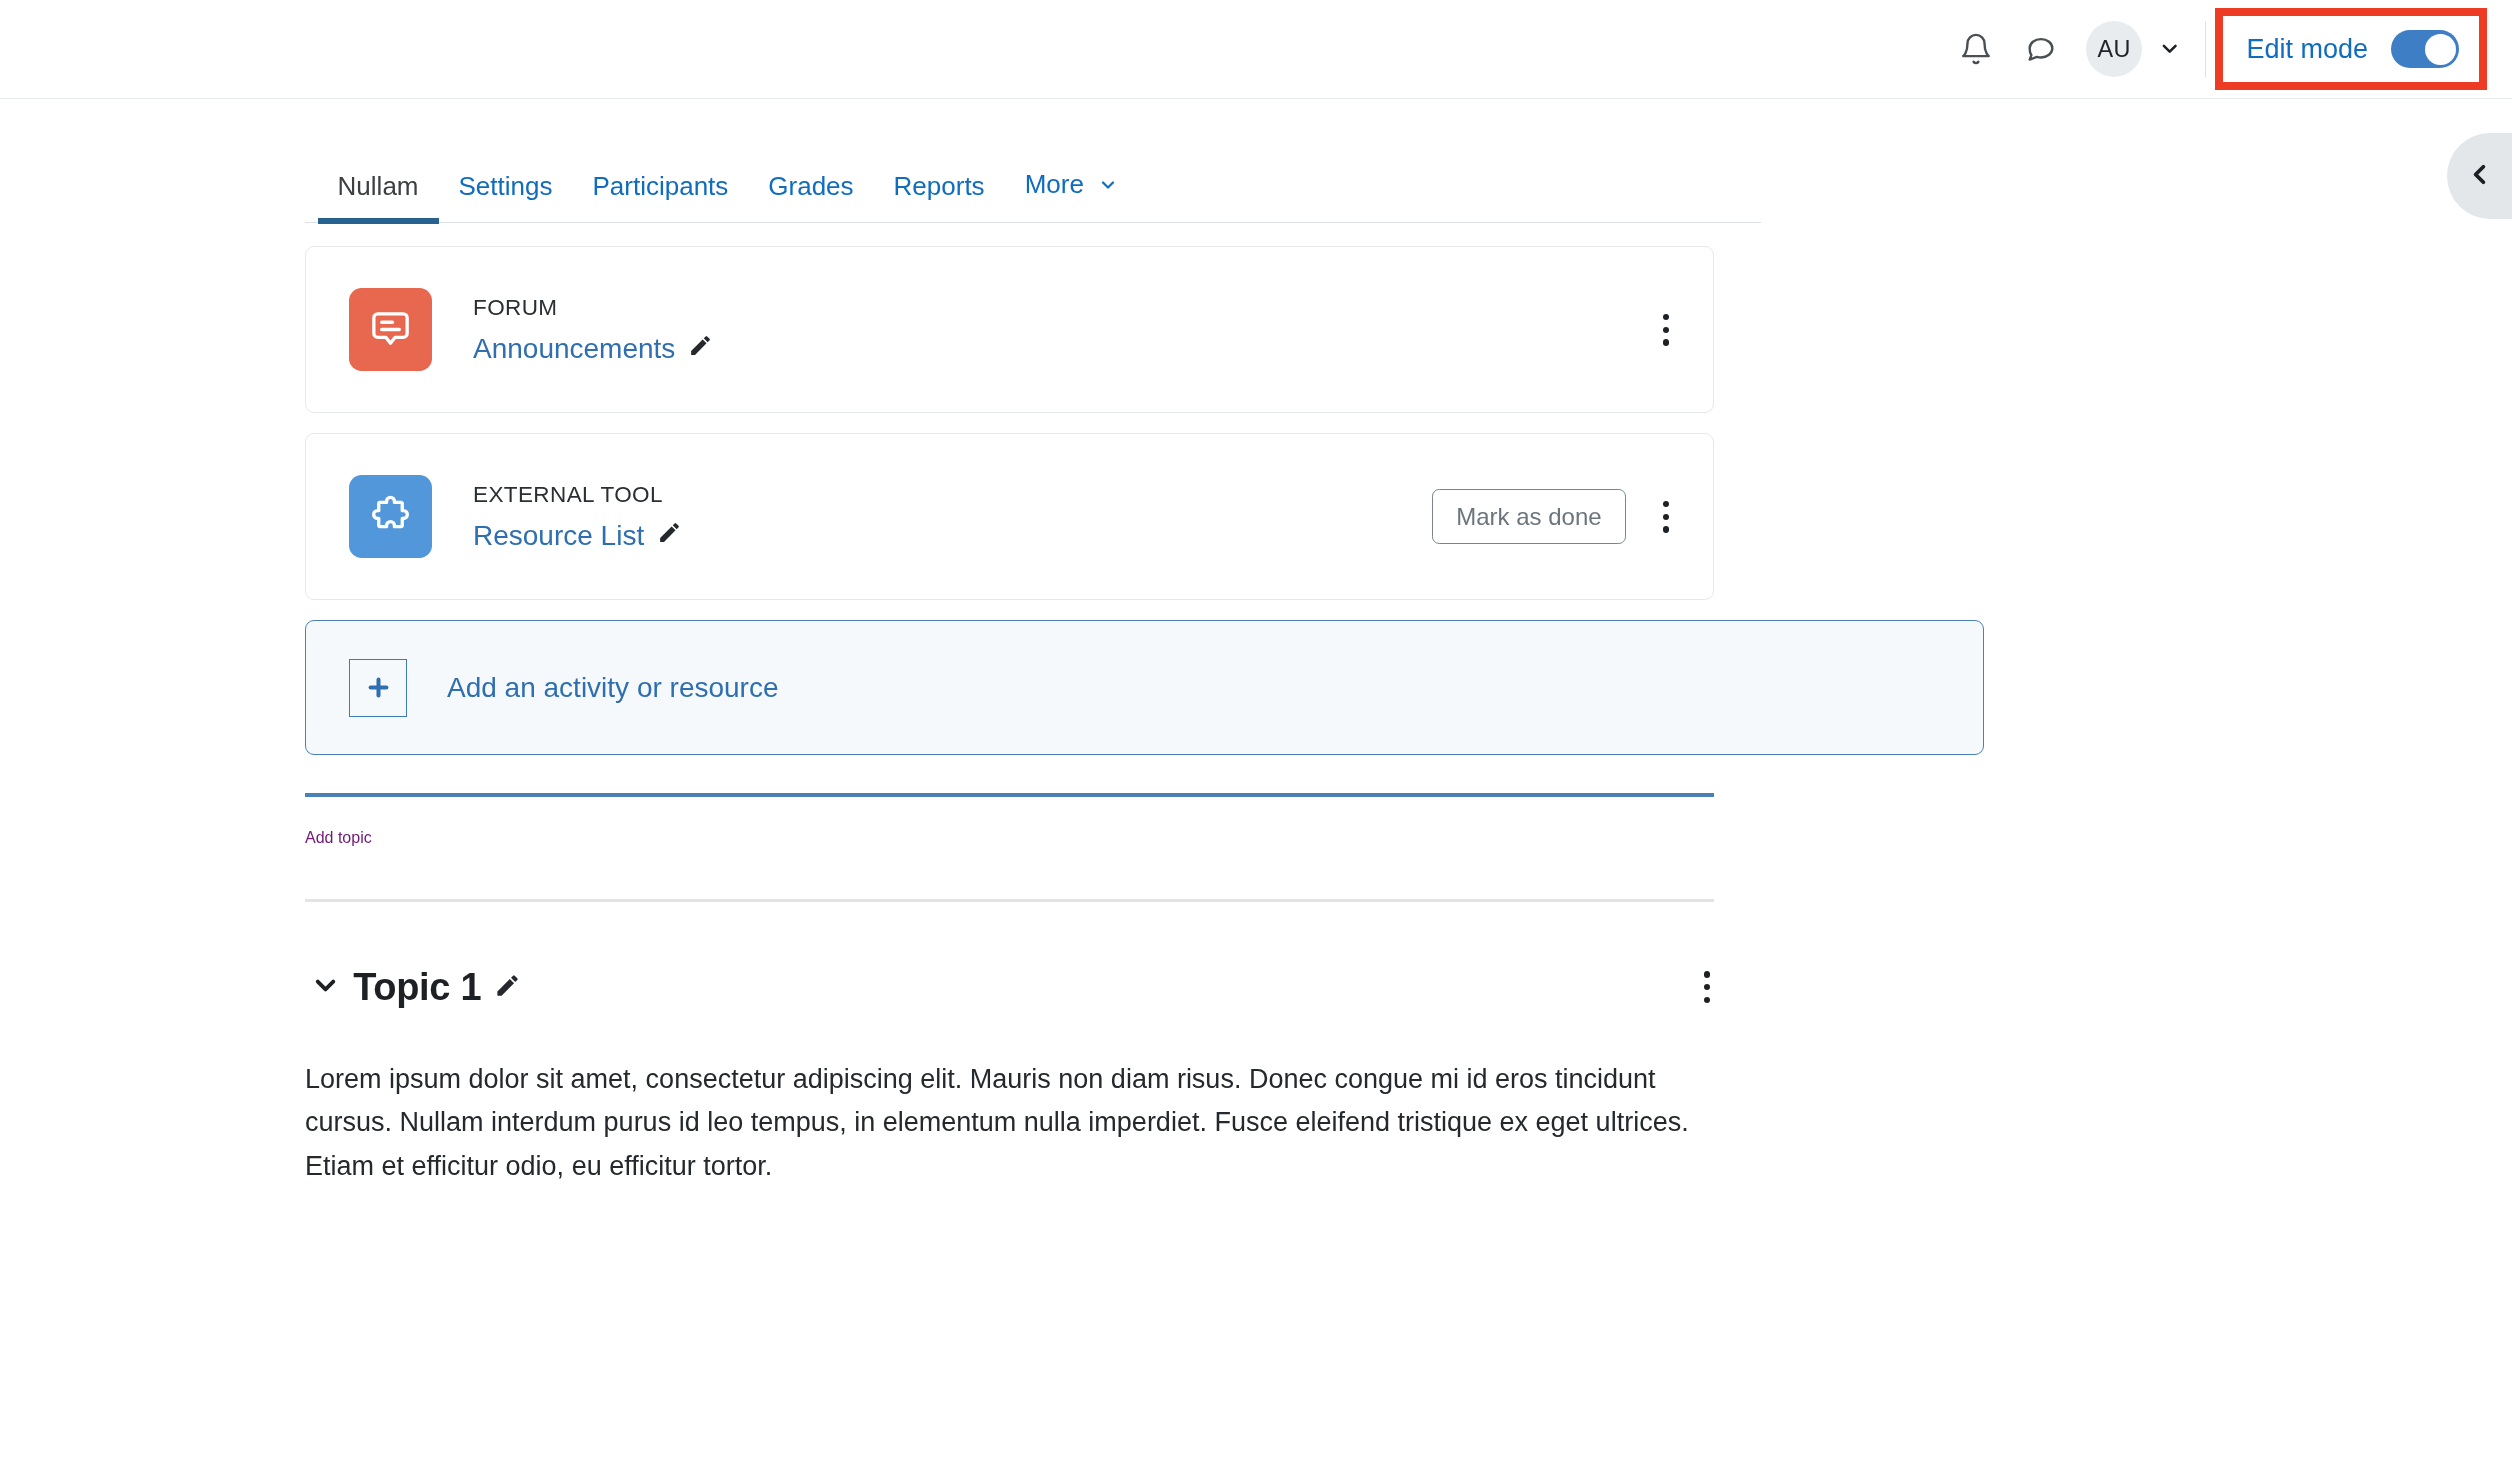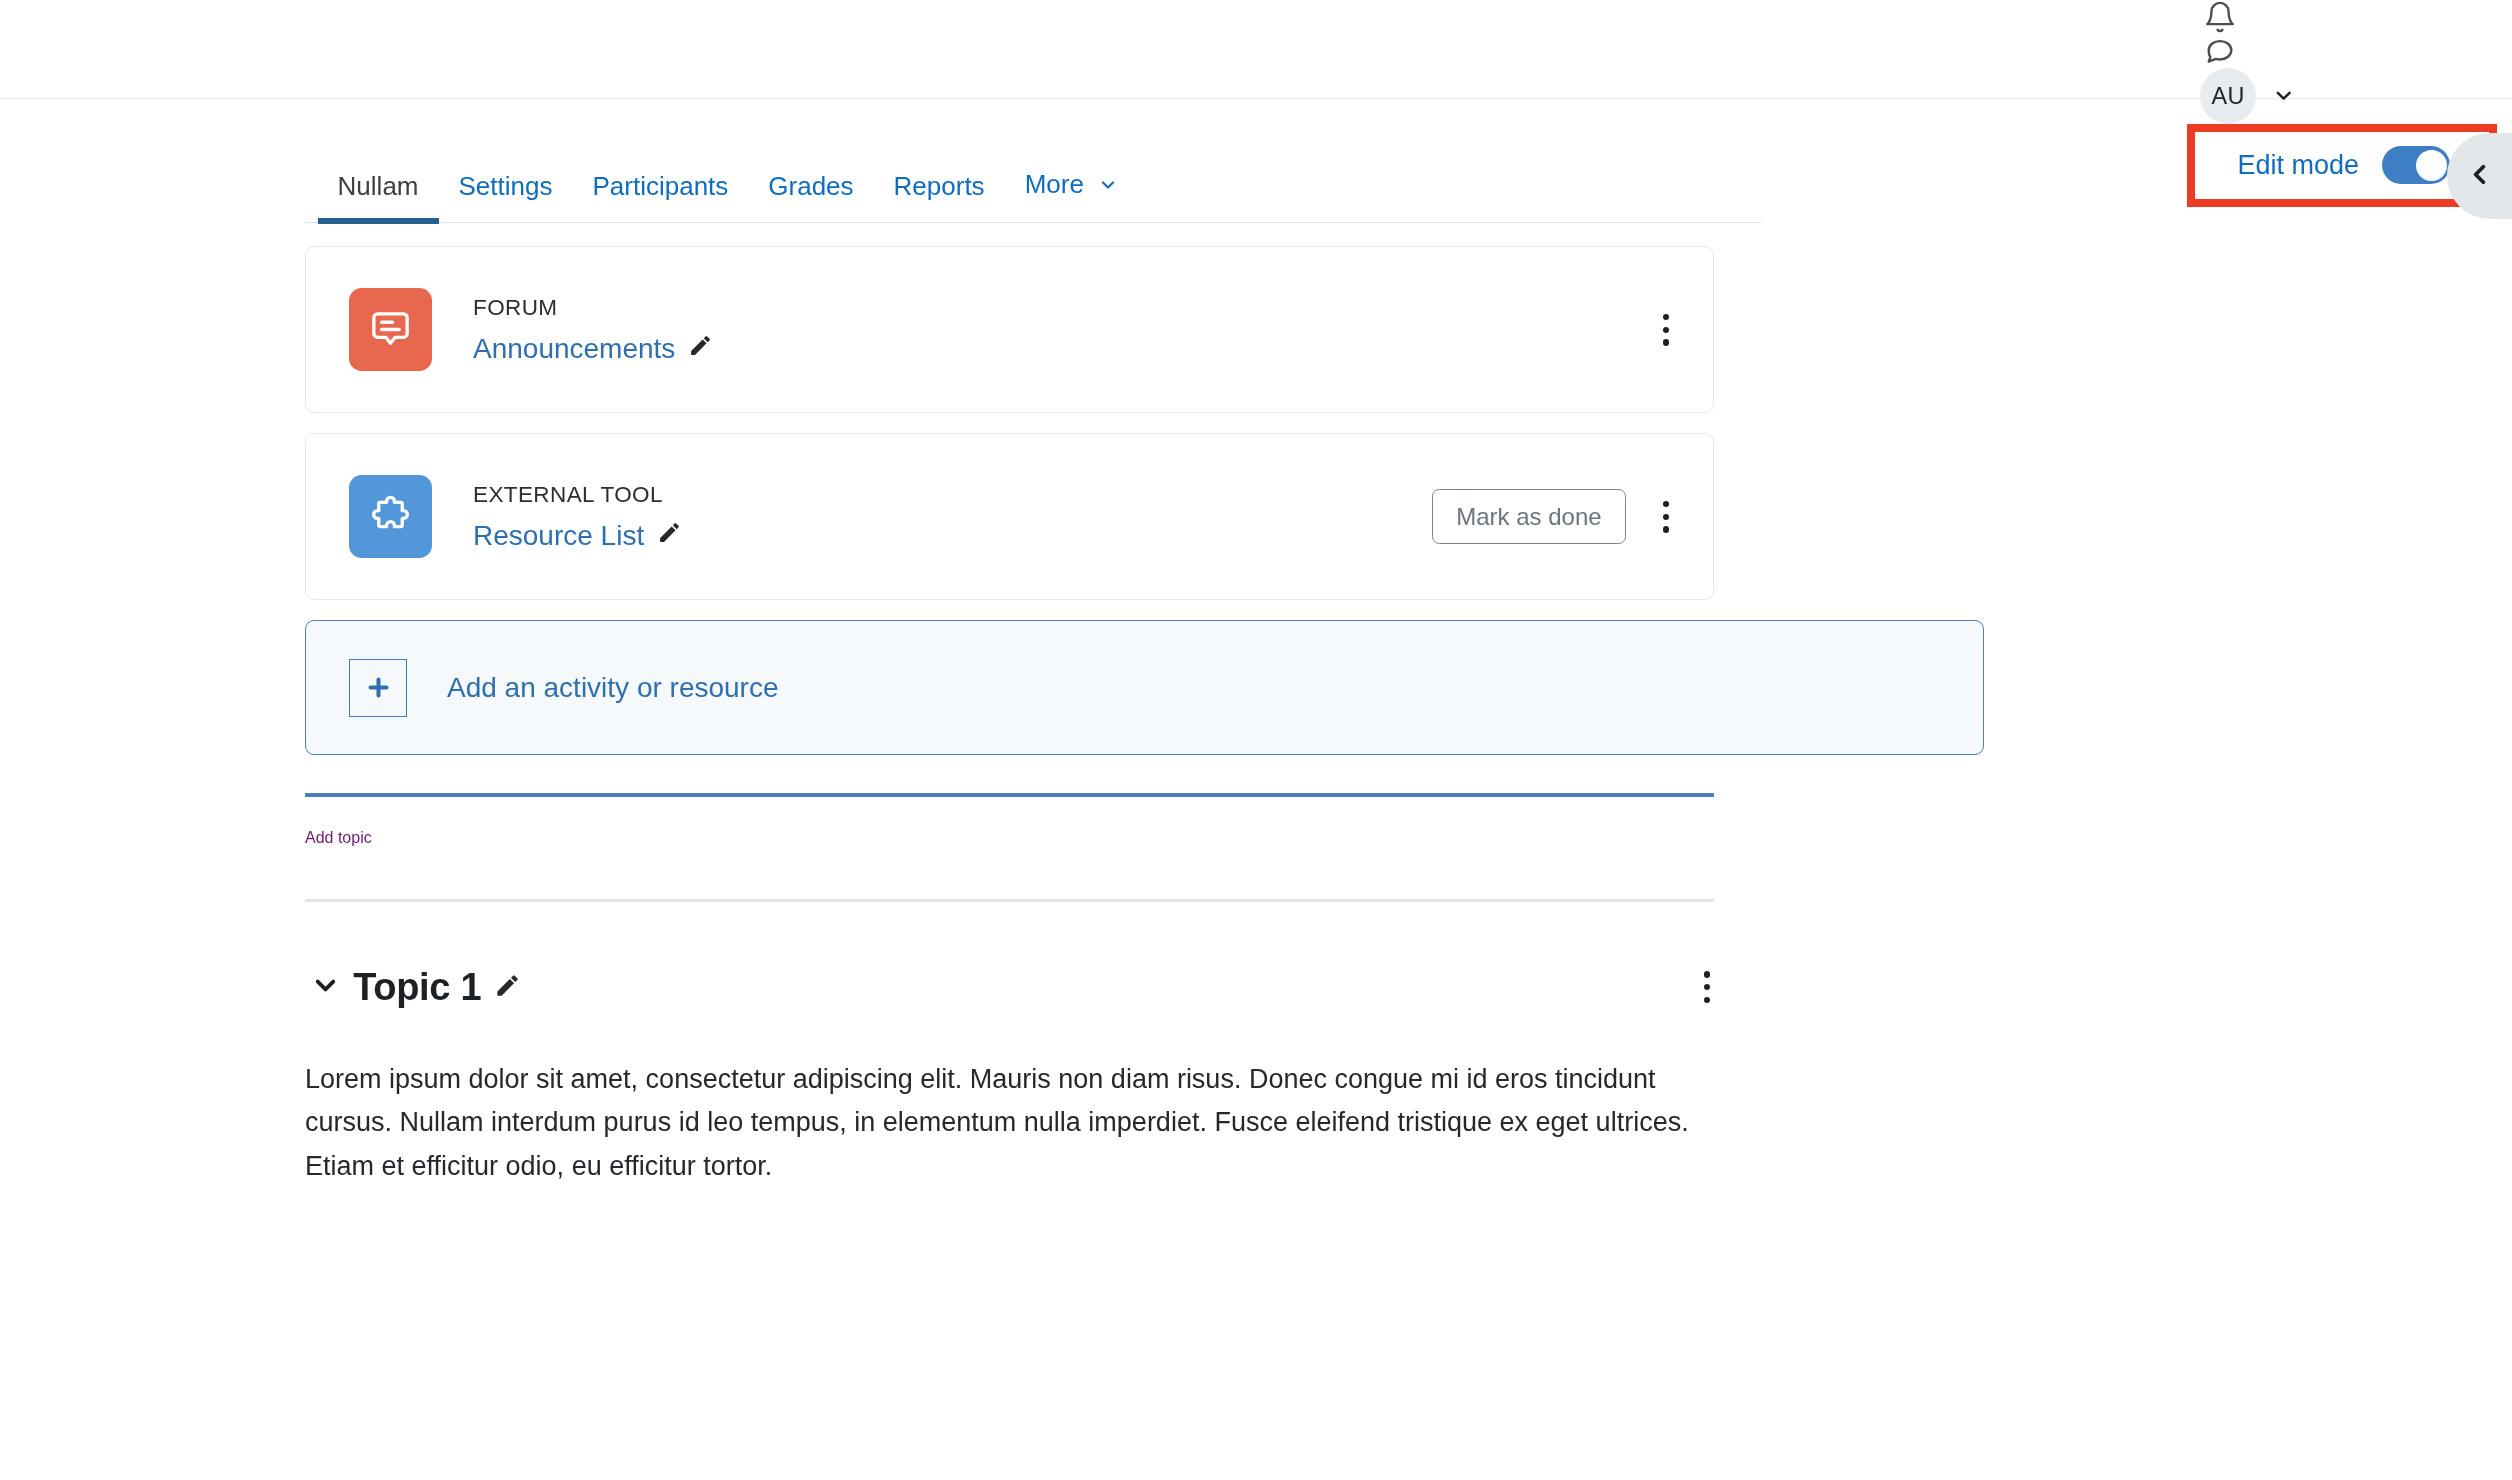--- a/index.html
+++ b/index.html
@@ -18,24 +18,23 @@
     height: 99px;
     width: 100%;
     background: #ffffff;
     border-bottom: 1.8px solid #e9ecef;
     display: flex;
     align-items: center;
     justify-content: flex-end;
   }
   .navbar-right {
     display: flex;
-    align-items: flex-start;
+    align-items: center;
     height: 100%;
     padding-right: 7.2px;
-    flex-direction: column;
   }
   .nav-icon-btn {
     width: 65px;
     height: 65px;
     display: flex;
     align-items: center;
     justify-content: center;
     cursor: pointer;
   }
   .nav-icon-btn svg { display: block; }
@@ -69,22 +68,22 @@
     width: 1.8px;
     height: 56px;
     background: #dee2e6;
     margin: 0 9px 0 16px;
   }
 
   
   .editmode-annot {
     border: 8px solid #ee3b24;
     background: #ffffff;
-    padding: 9px 24px;
-    margin-right: 8px;
+    padding: 9px 5px;
+    margin-right: 18px;
     display: flex;
     align-items: center;
   }
   .editmode-inner {
     display: flex;
     align-items: center;
     gap: 23.4px;
     padding: 5.4px 14.4px 5.4px 18px;
   }
   .editmode-label {

